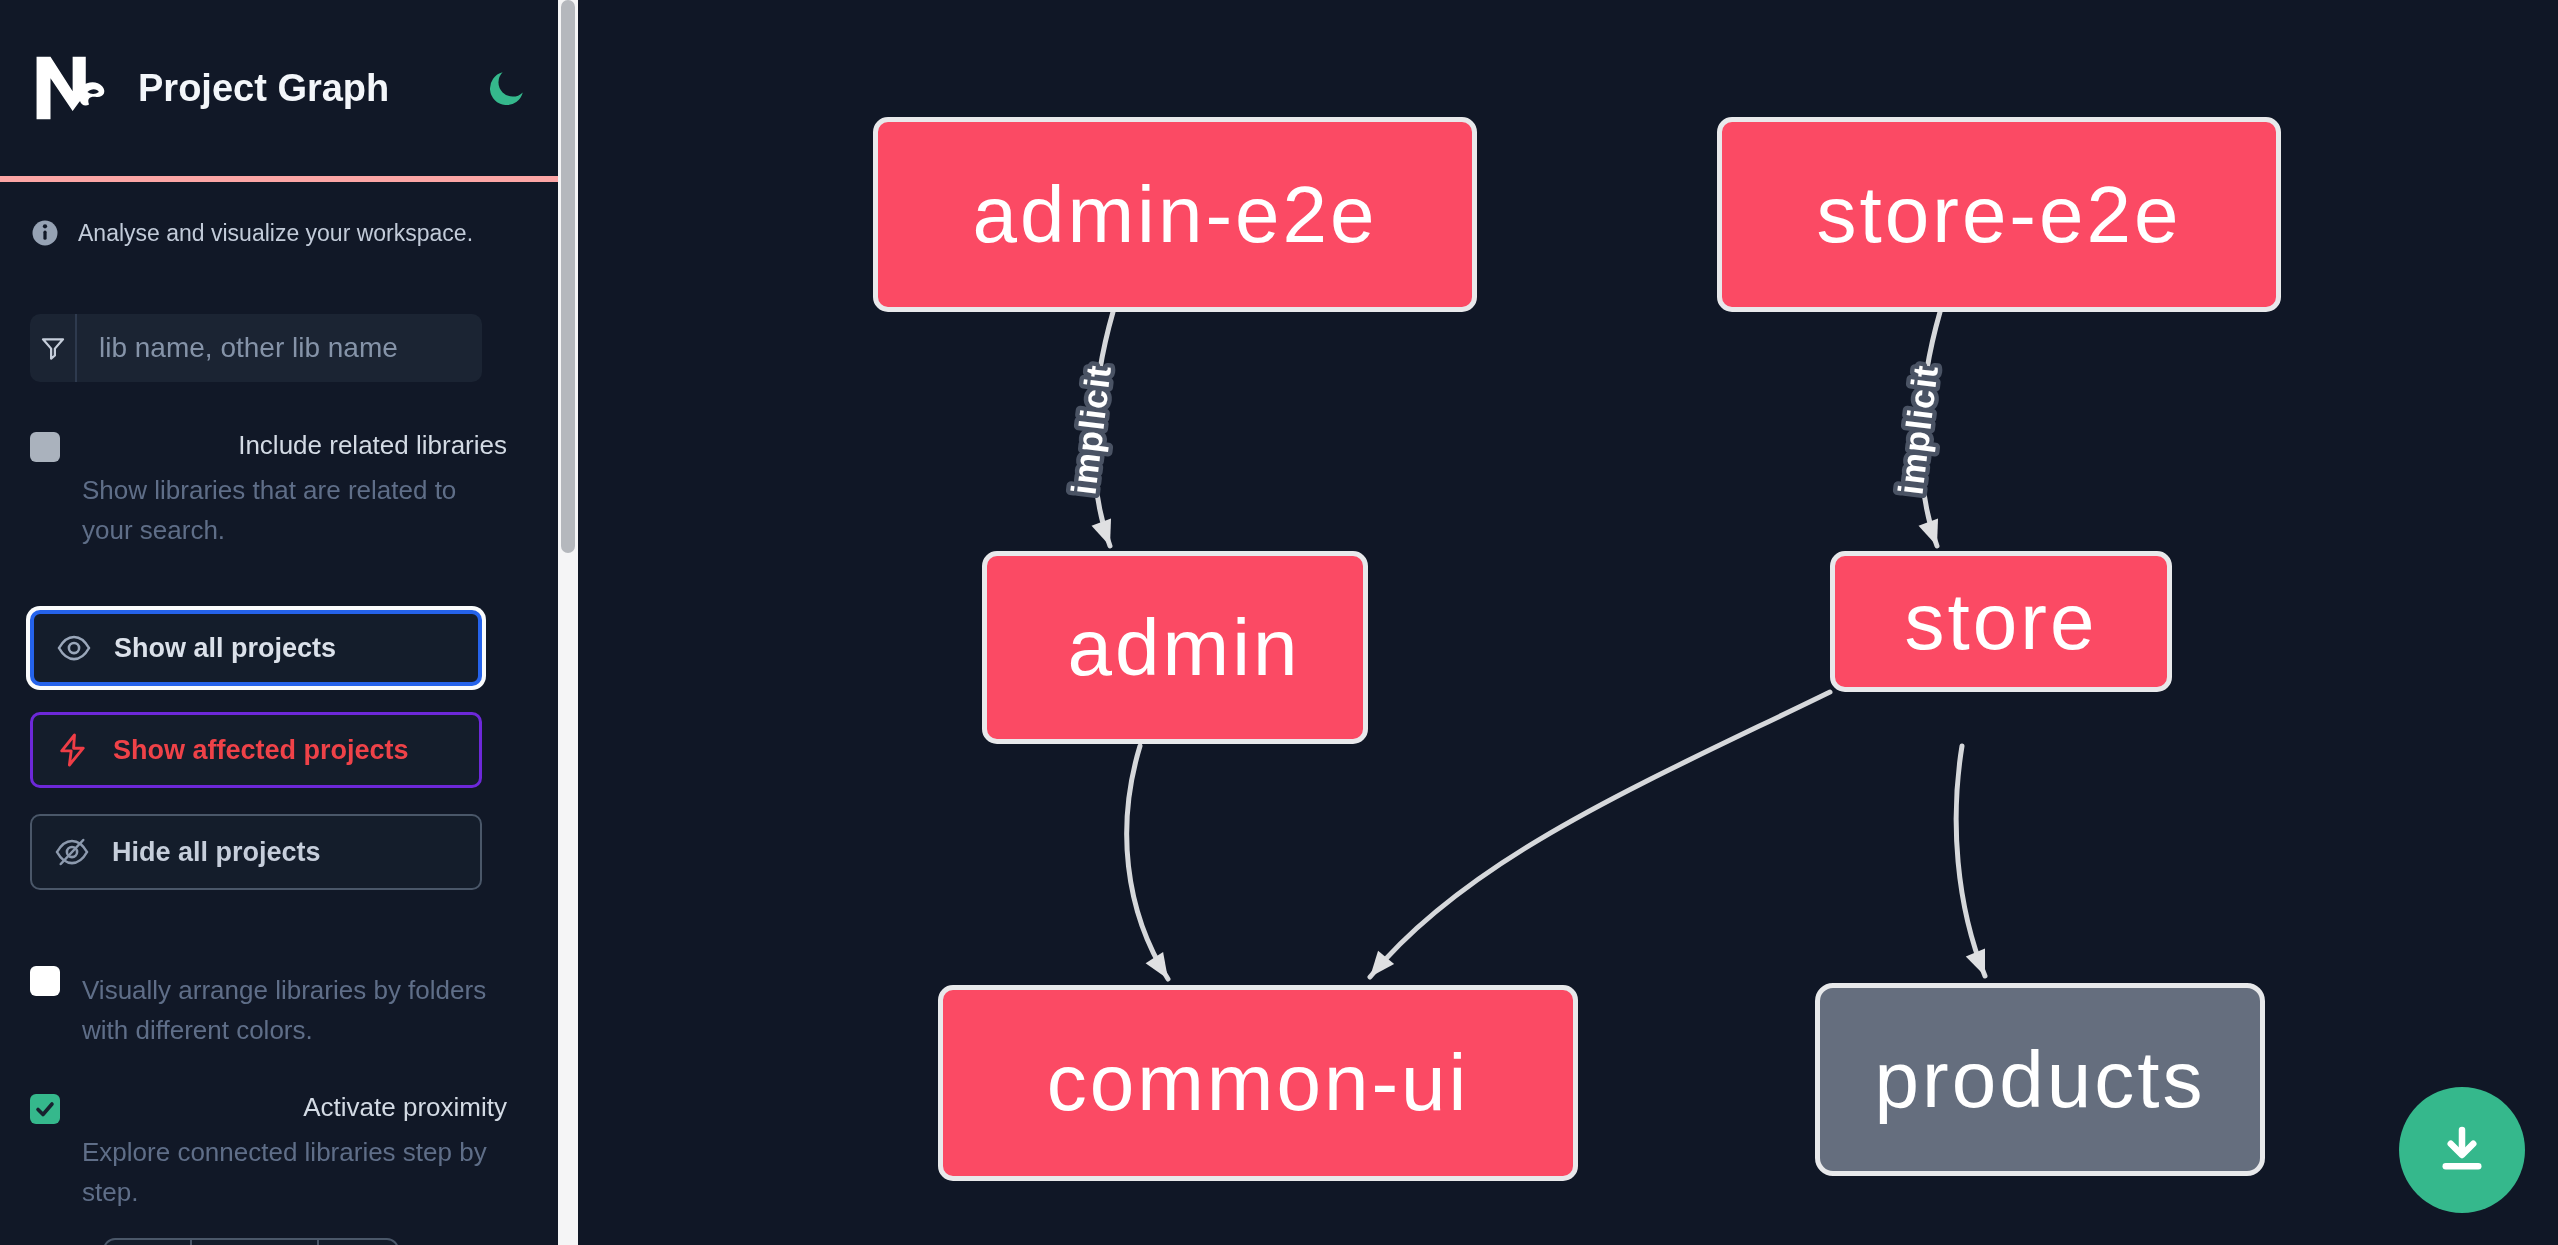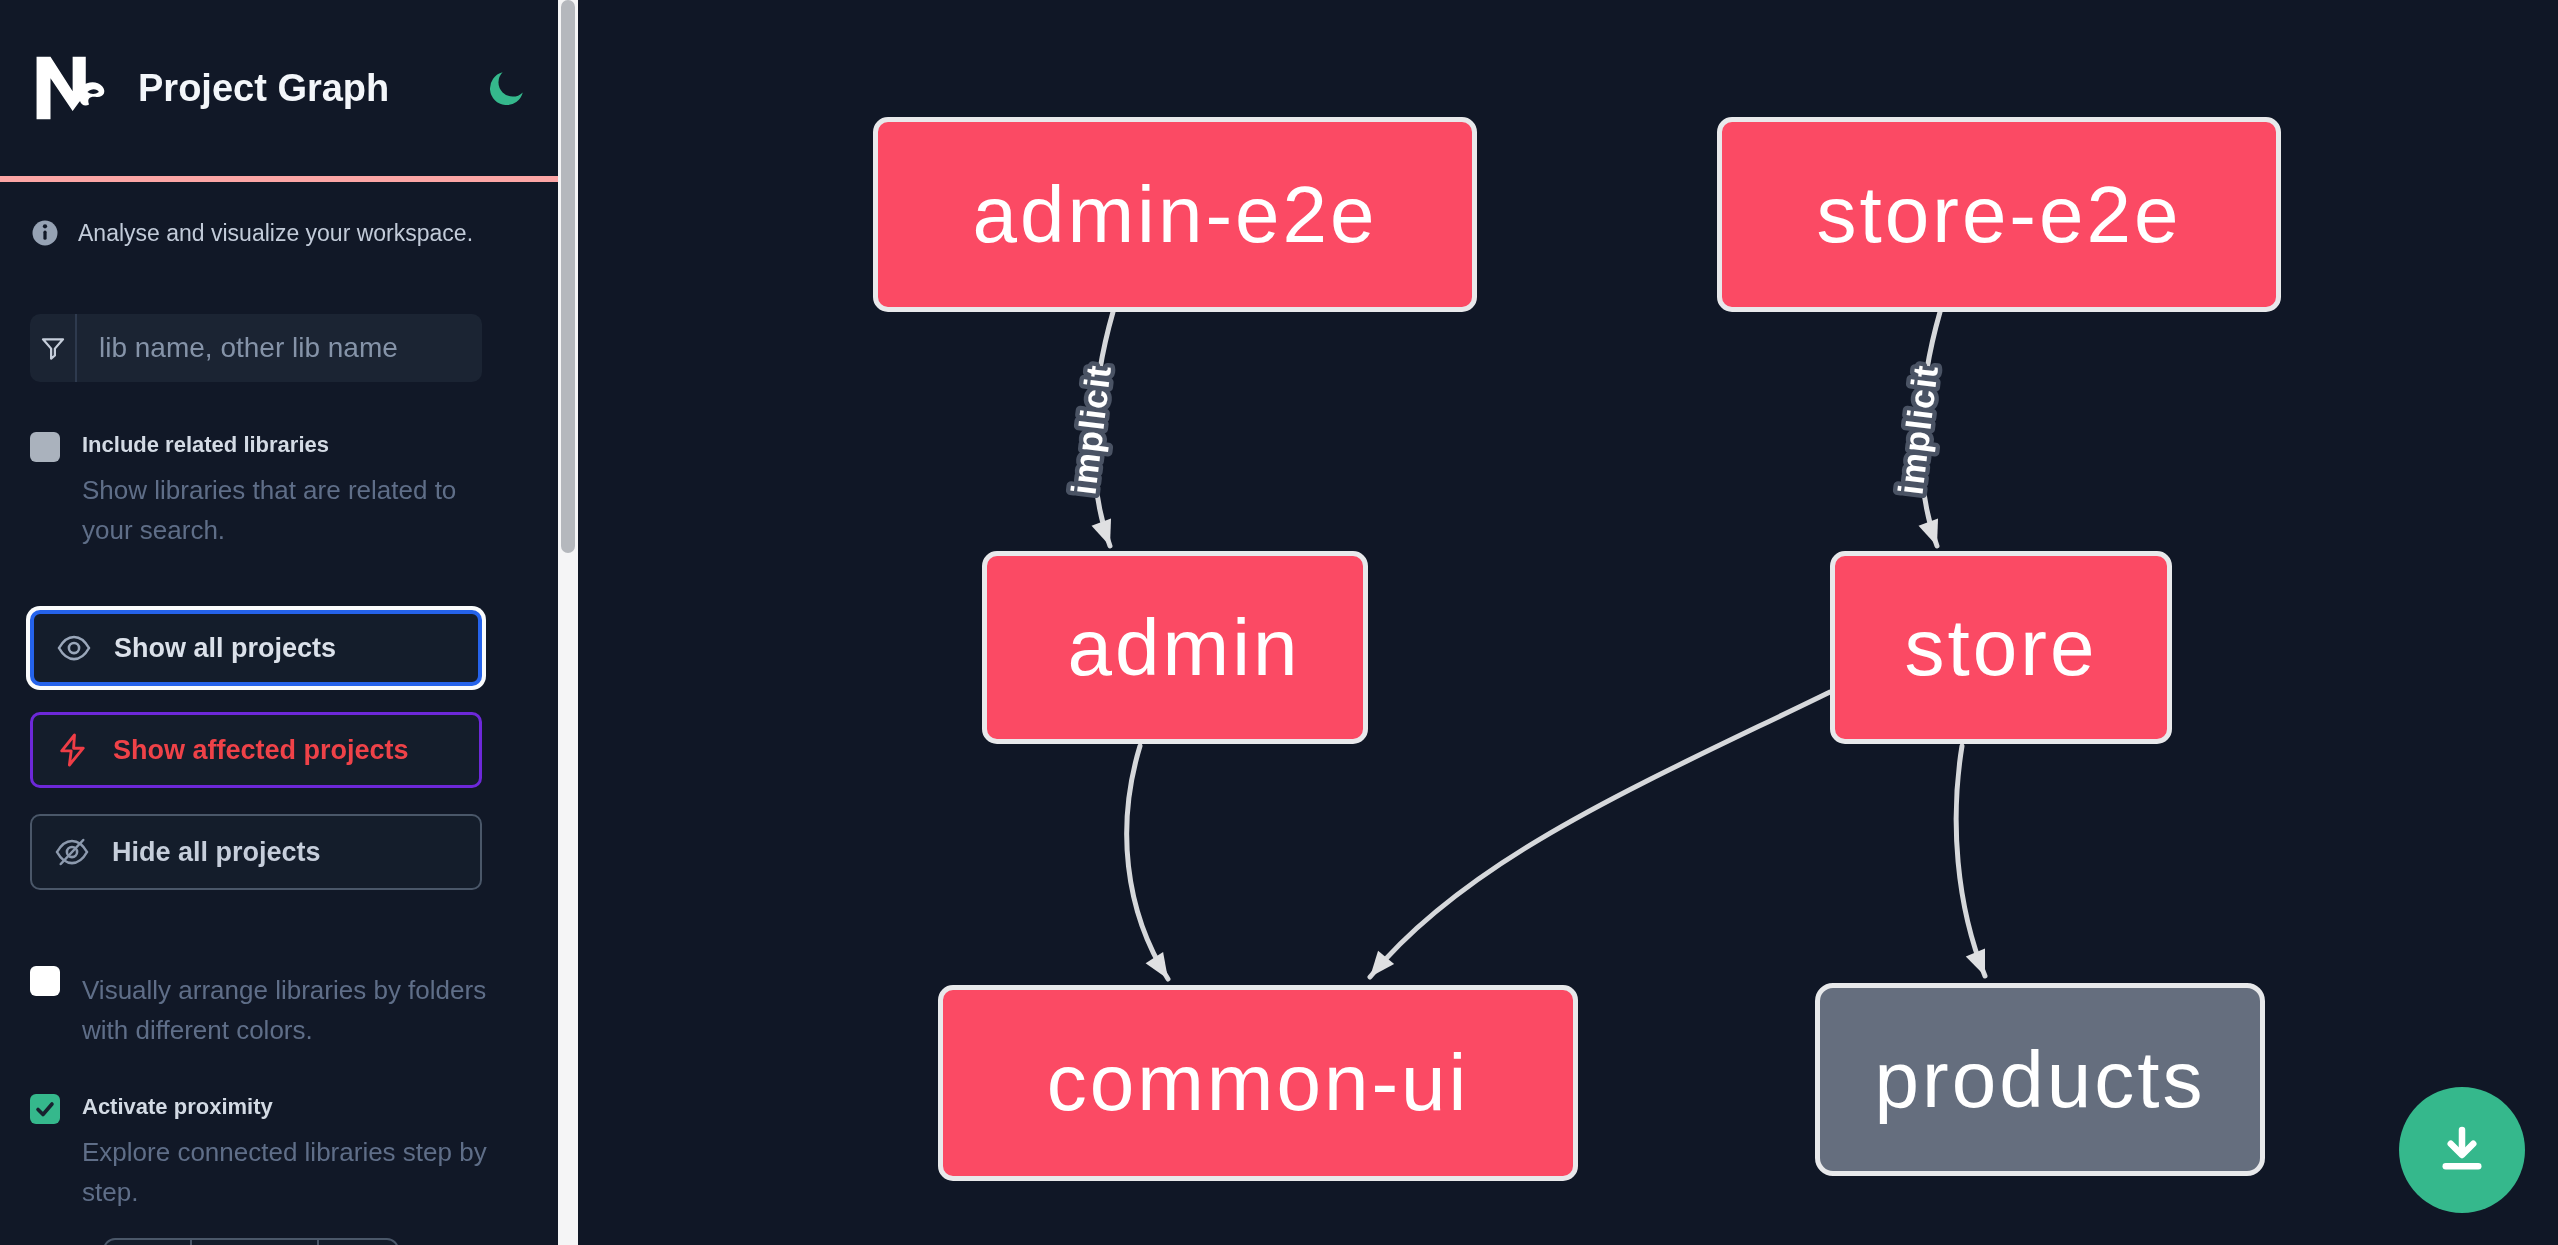--- a/index.html
+++ b/index.html
@@ -34,21 +34,21 @@
                 font-size:28px;font-family:"Liberation Sans",sans-serif;padding:0 22px;}
   .search input::placeholder{color:#8593a8;}
 
   .chk-row{display:flex;margin:46px 30px 0 30px;}
   .chk-box{width:30px;height:30px;border-radius:6px;flex:0 0 30px;margin-top:4px;cursor:pointer;
            display:flex;align-items:center;justify-content:center;}
   .chk-gray{background:#aab2bd;}
   .chk-white{background:#ffffff;}
   .chk-green{background:#35b88c;}
   .chk-text{margin-left:22px;}
-  .chk-label{font-size:22px;font-weight:700;color:#d3dae4;line-height:34px;}
+  .chk-label{font-size:26px;font-weight:400;color:#d3dae4;line-height:34px;text-align:right;}
   .chk-desc{font-size:26px;color:#5f6e88;line-height:40px;margin-top:8px;max-width:425px;}
 
   .btn{width:452px;height:76px;margin:26px 30px 0 30px;box-sizing:border-box;border-radius:10px;
        background:#141d2b;display:flex;align-items:center;gap:22px;padding:0 22px;cursor:pointer;
        font-size:27px;font-weight:700;}
   .btn-all{margin-top:60px;border:4px solid #2563eb;box-shadow:0 0 0 4px #fafbfc;color:#dbe1ea;}
   .btn-affected{border:3px solid #6d28d9;color:#ef4248;}
   .btn-hide{border:2px solid #4a5769;color:#c6cedb;}
 
   .stepper{position:absolute;left:103px;top:1238px;width:296px;height:26px;box-sizing:border-box;
@@ -80,21 +80,21 @@
     <path d="M 1830 692 C 1650 780, 1470 855, 1370 977" marker-end="url(#arrow)"></path>
     <path d="M 1962 746 C 1950 820, 1956 905, 1985 976" marker-end="url(#arrow)"></path>
   </g>
   <text class="edge-label" text-anchor="middle" dominant-baseline="middle" transform="translate(1094 430) rotate(-83)">implicit</text>
   <text class="edge-label" text-anchor="middle" dominant-baseline="middle" transform="translate(1921 430) rotate(-83)">implicit</text>
 </svg>
 
 <div class="node affected" style="left:873px;top:117px;width:604px;height:195px;">admin-e2e</div>
 <div class="node affected" style="left:1717px;top:117px;width:564px;height:195px;">store-e2e</div>
 <div class="node affected" style="left:982px;top:551px;width:386px;height:193px;padding-left:18px;">admin</div>
-<div class="node affected" style="left:1830px;top:551px;width:342px;height:193px;">store</div>
+<div class="node affected" style="left:1830px;top:551px;width:342px;height:141px;">store</div>
 <div class="node affected" style="left:938px;top:985px;width:640px;height:196px;">common-ui</div>
 <div class="node plain" style="left:1815px;top:983px;width:450px;height:193px;">products</div>
 
 <div class="fab">
   <span class="icon">
     <svg width="60" height="60" viewBox="0 0 24 24" fill="none" stroke="#ffffff" stroke-width="2.6" stroke-linecap="round" stroke-linejoin="round">
       <path d="M12 4 V13"></path>
         <path d="M7.5 9.5 L12 14 L16.5 9.5"></path>
         <path d="M5.5 18.5 H18.5"></path>
     </svg>

